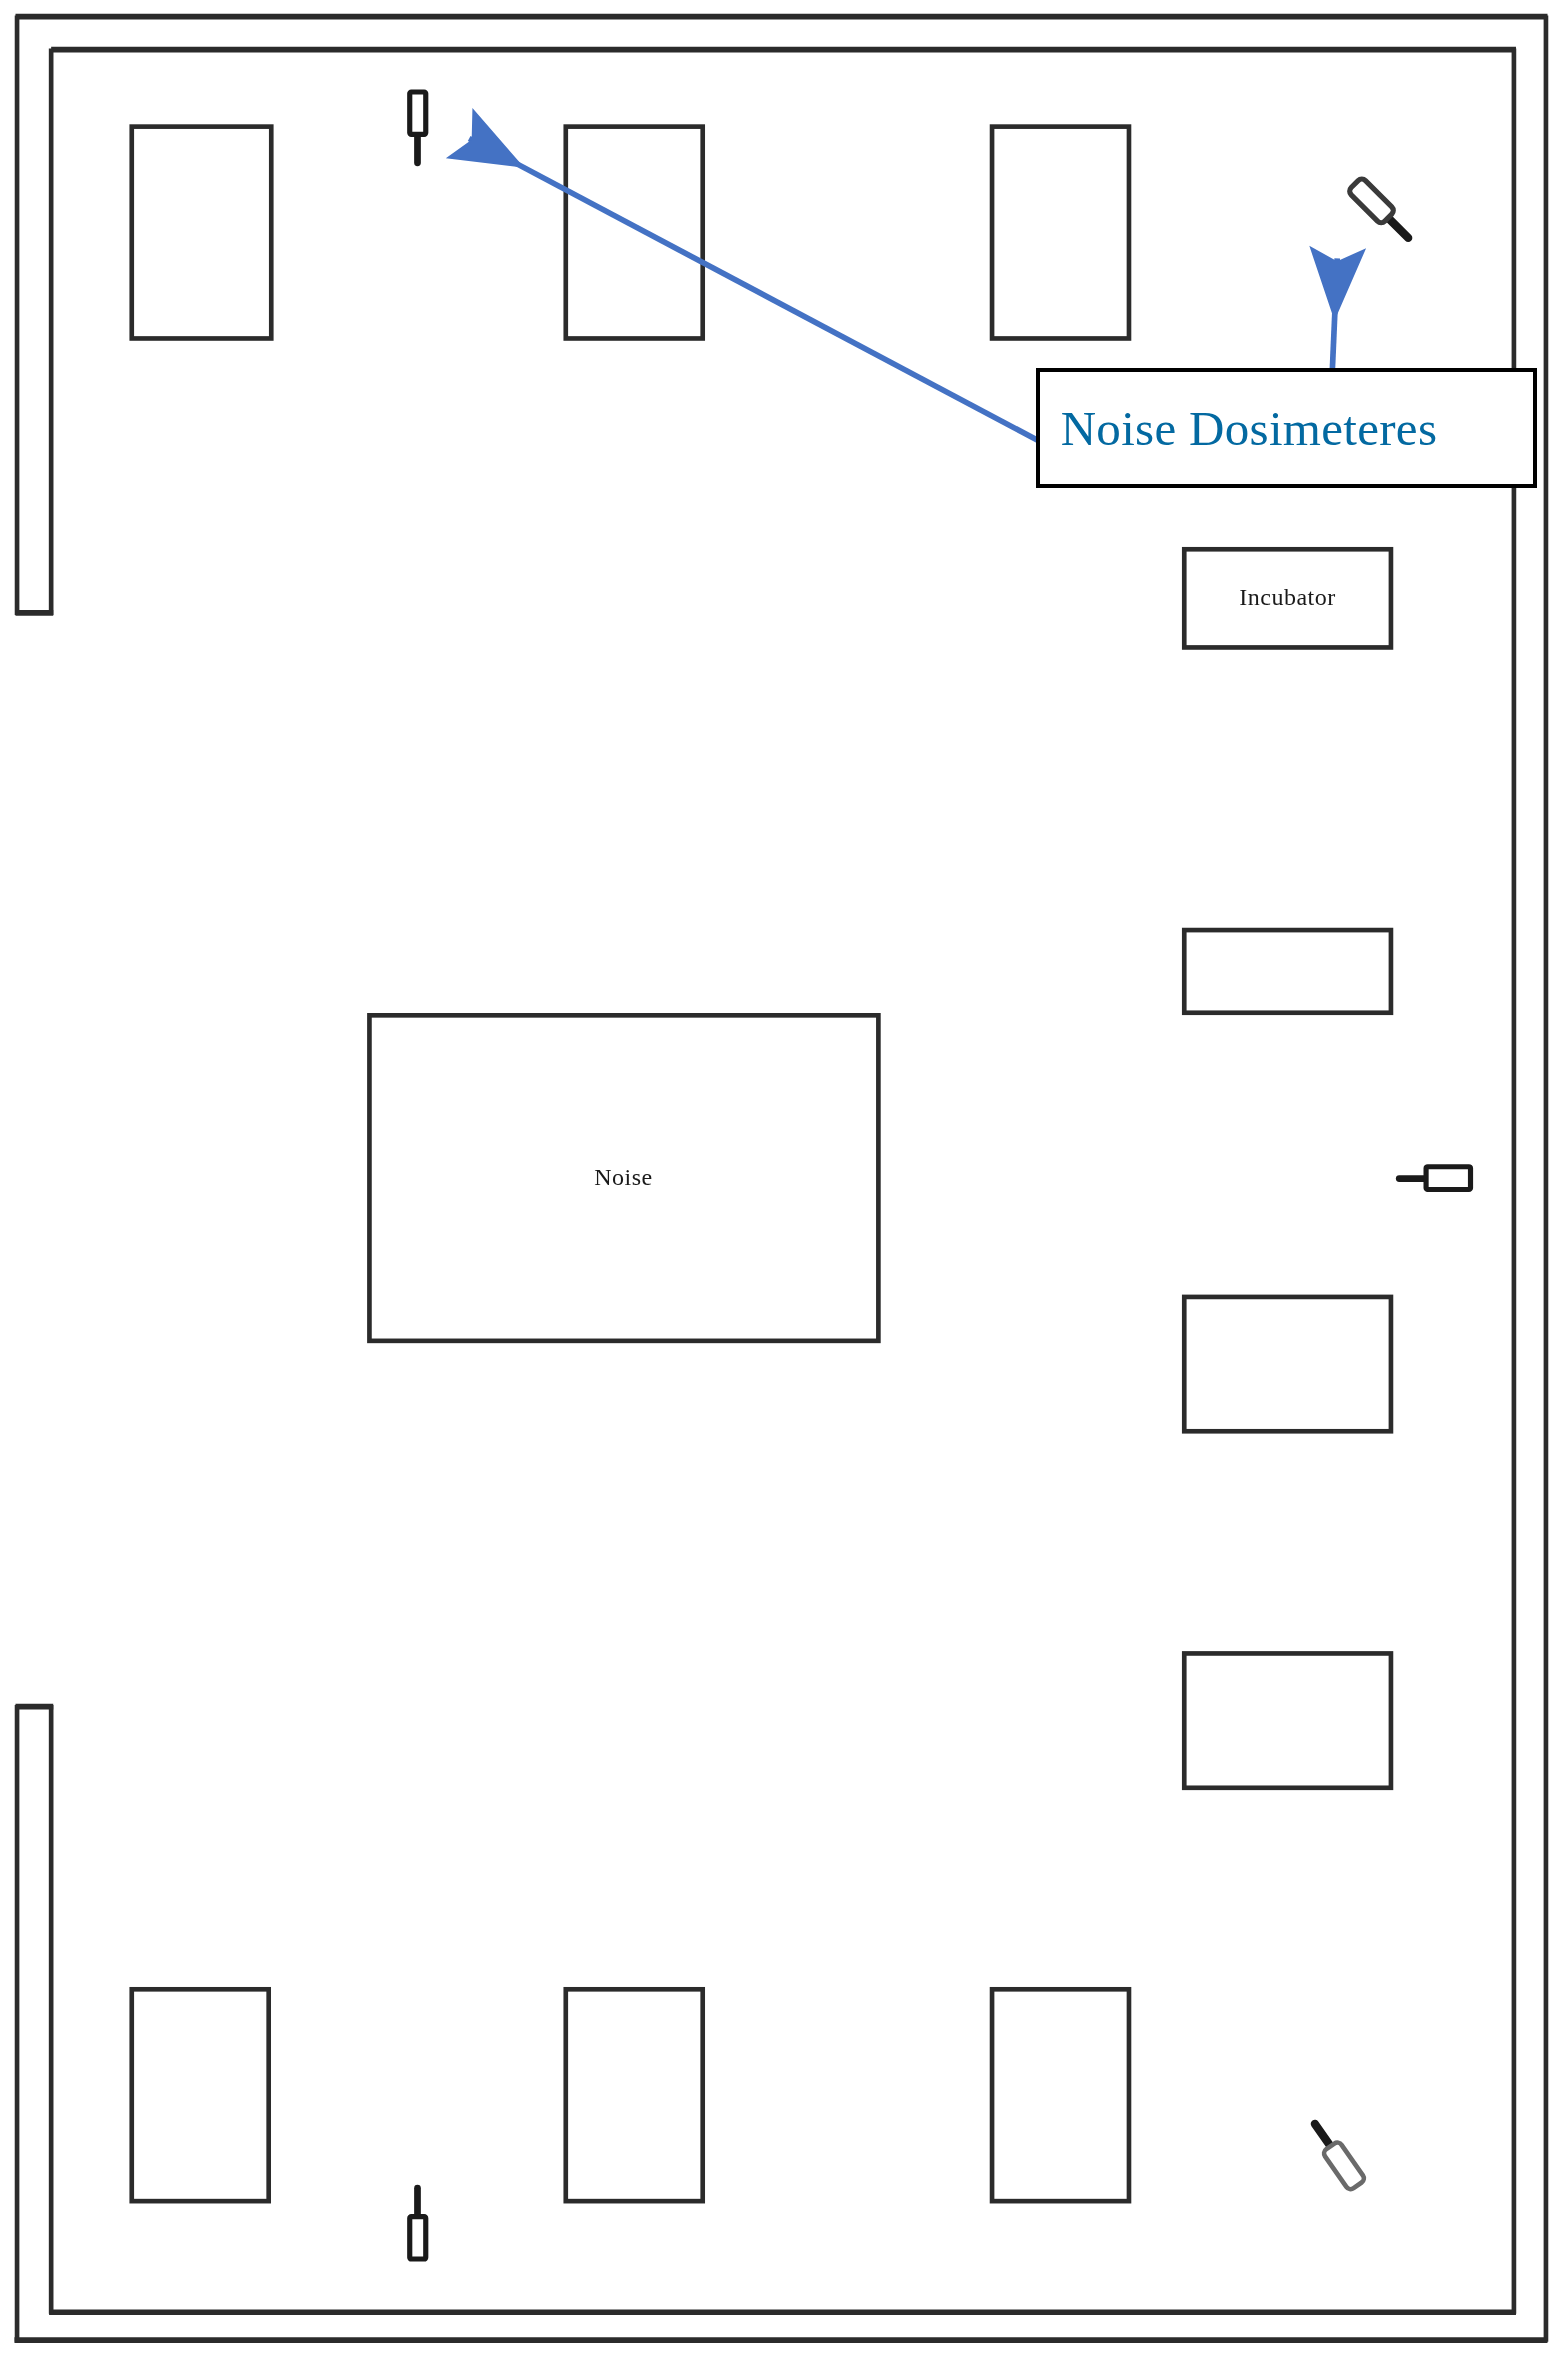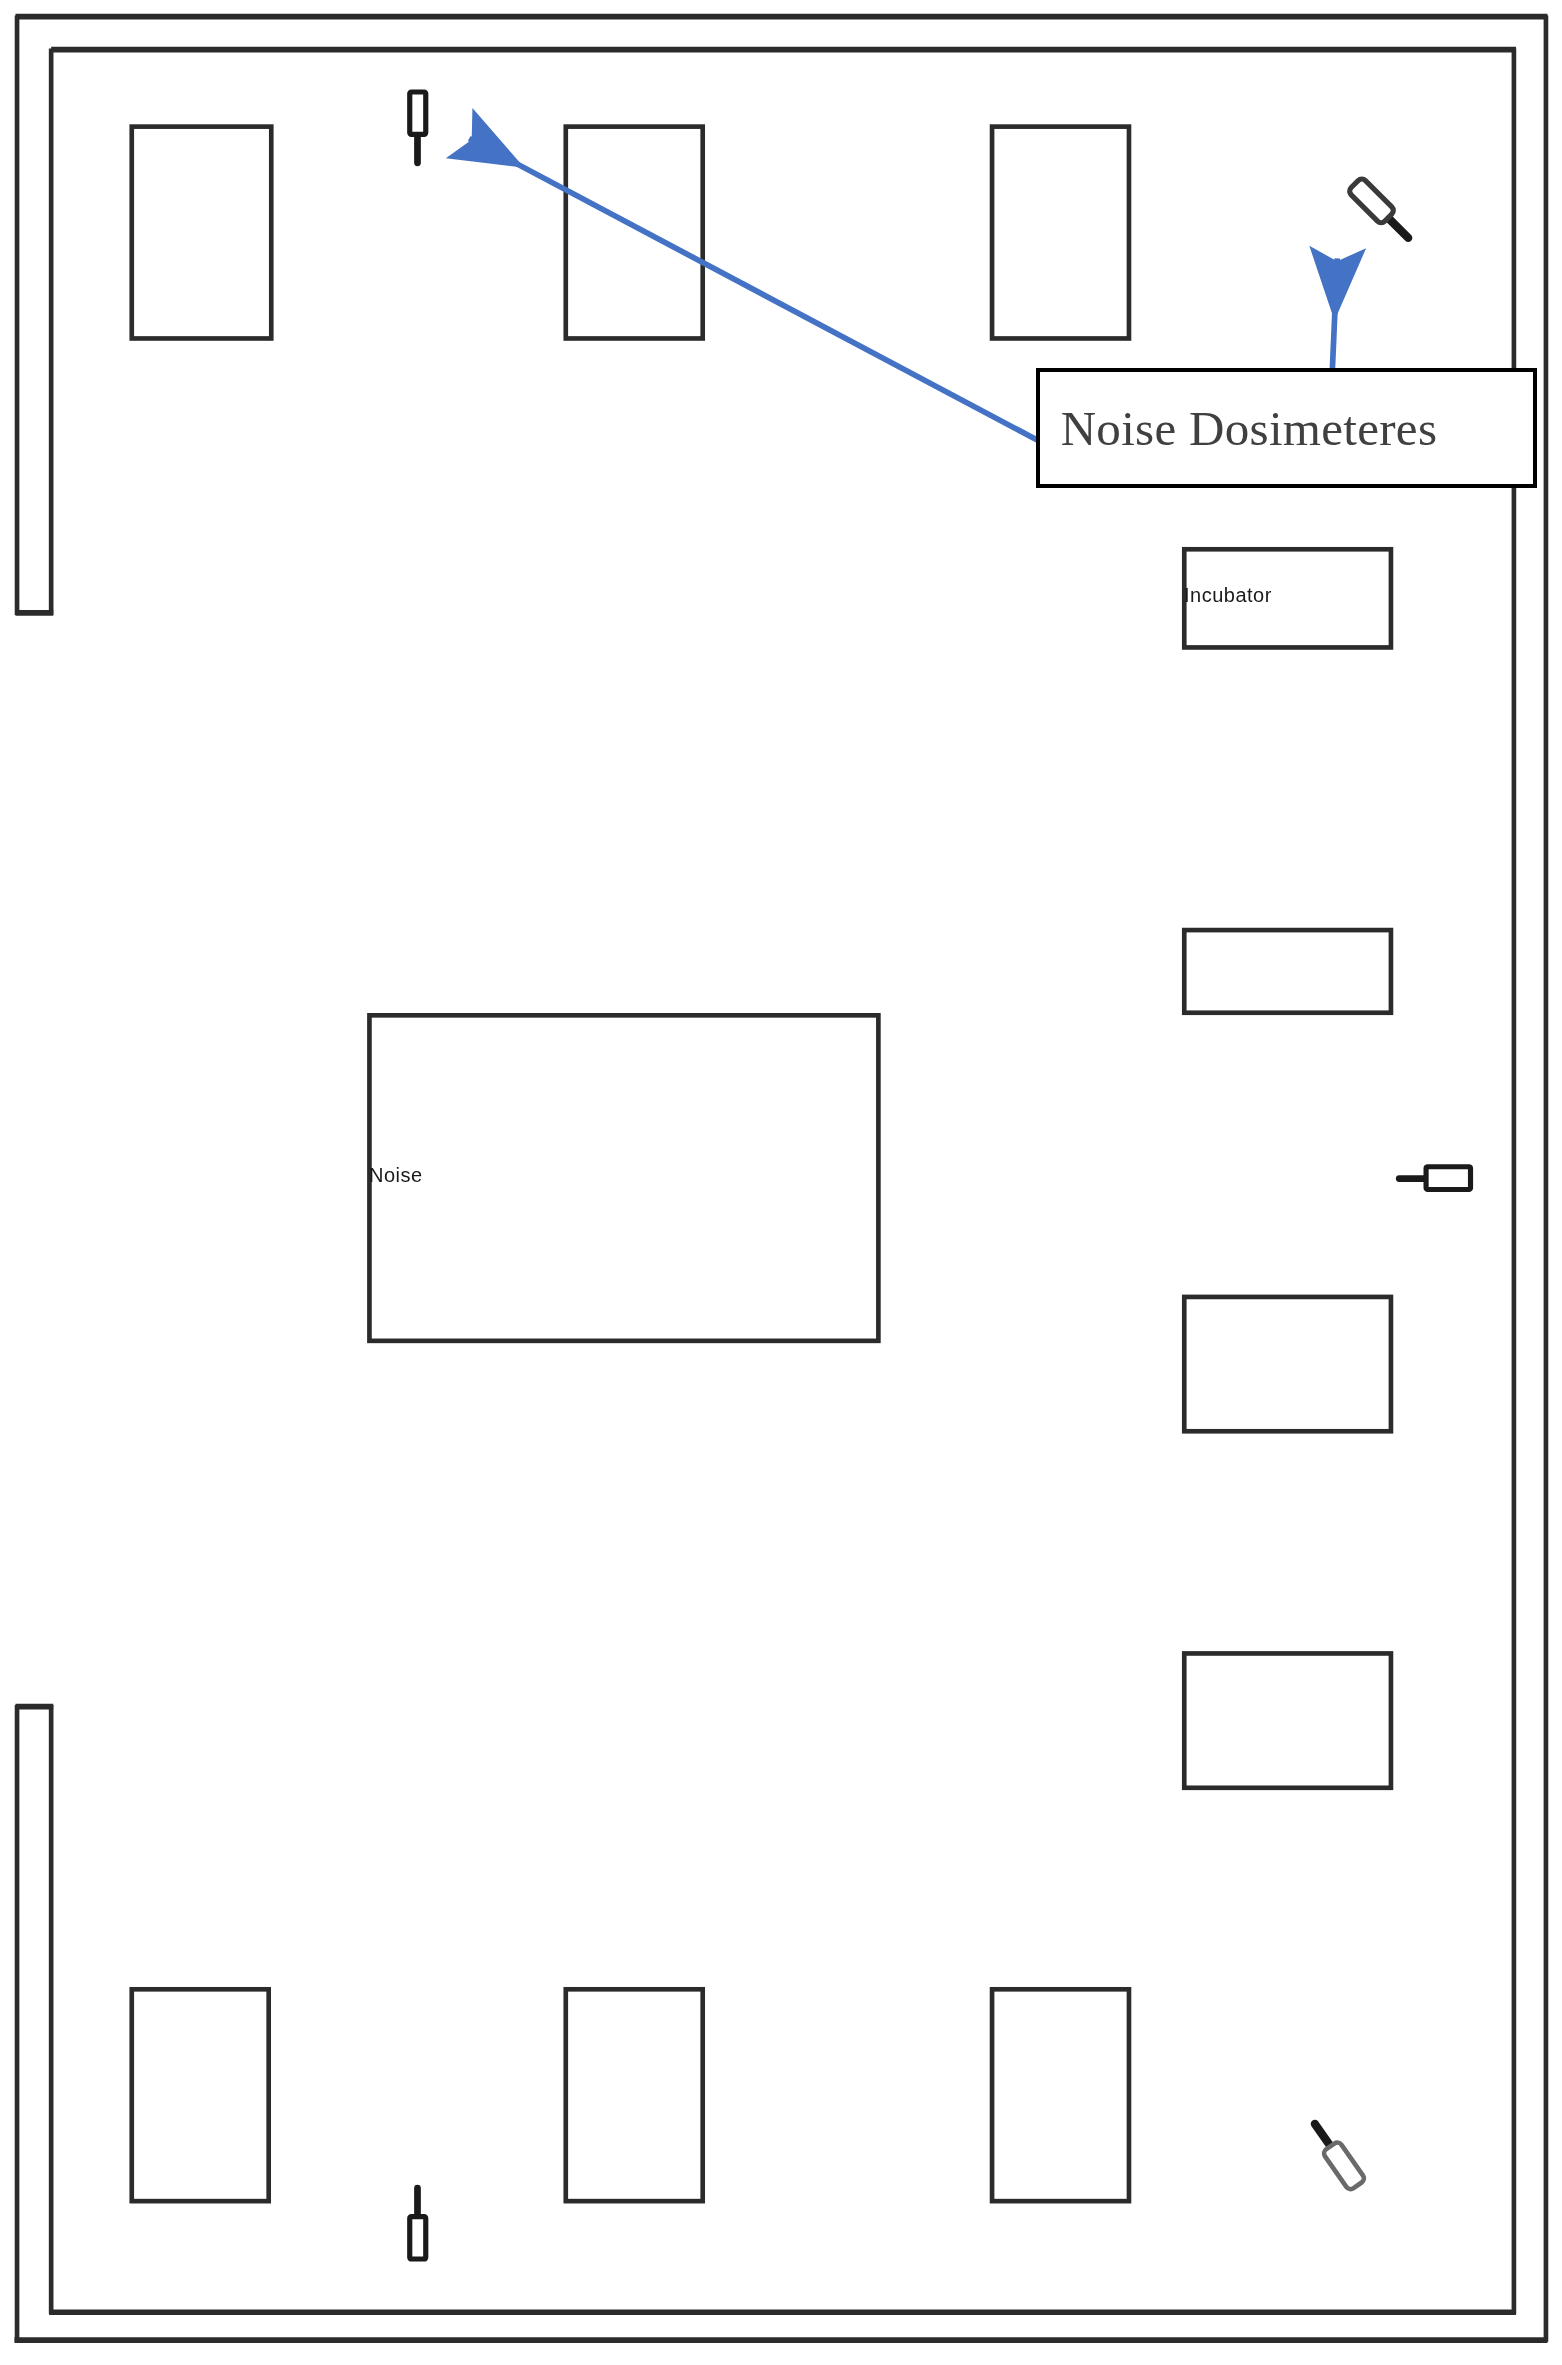--- a/index.html
+++ b/index.html
@@ -19,40 +19,40 @@
   }
   #floorplan-svg {
     position: absolute;
     left: 0;
     top: 0;
     width: 1563px;
     height: 2366px;
   }
   .plan-label {
     position: absolute;
-    font-family: Liberation Sans, sans-serif;
-    font-size: 20px;
+    font-family: Liberation Serif, serif;
+    font-size: 24px;
     letter-spacing: 0.5px;
     color: #1a1a1a;
     white-space: nowrap;
-    text-align: left;
+    text-align: center;
   }
   .callout-box {
     position: absolute;
     background: #ffffff;
     border: 4.6px solid #000000;
     box-sizing: border-box;
     display: flex;
     align-items: center;
     justify-content: flex-start;
   }
   .callout-text {
     font-family: "Liberation Serif", serif;
     font-size: 49px;
-    color: #404040;
+    color: #0369a1;
     white-space: nowrap;
     padding-left: 20.7px;
     letter-spacing: 0.3px;
   }
 </style>
 </head>
 <body>
 
 <div id="floorplan-root">
 

